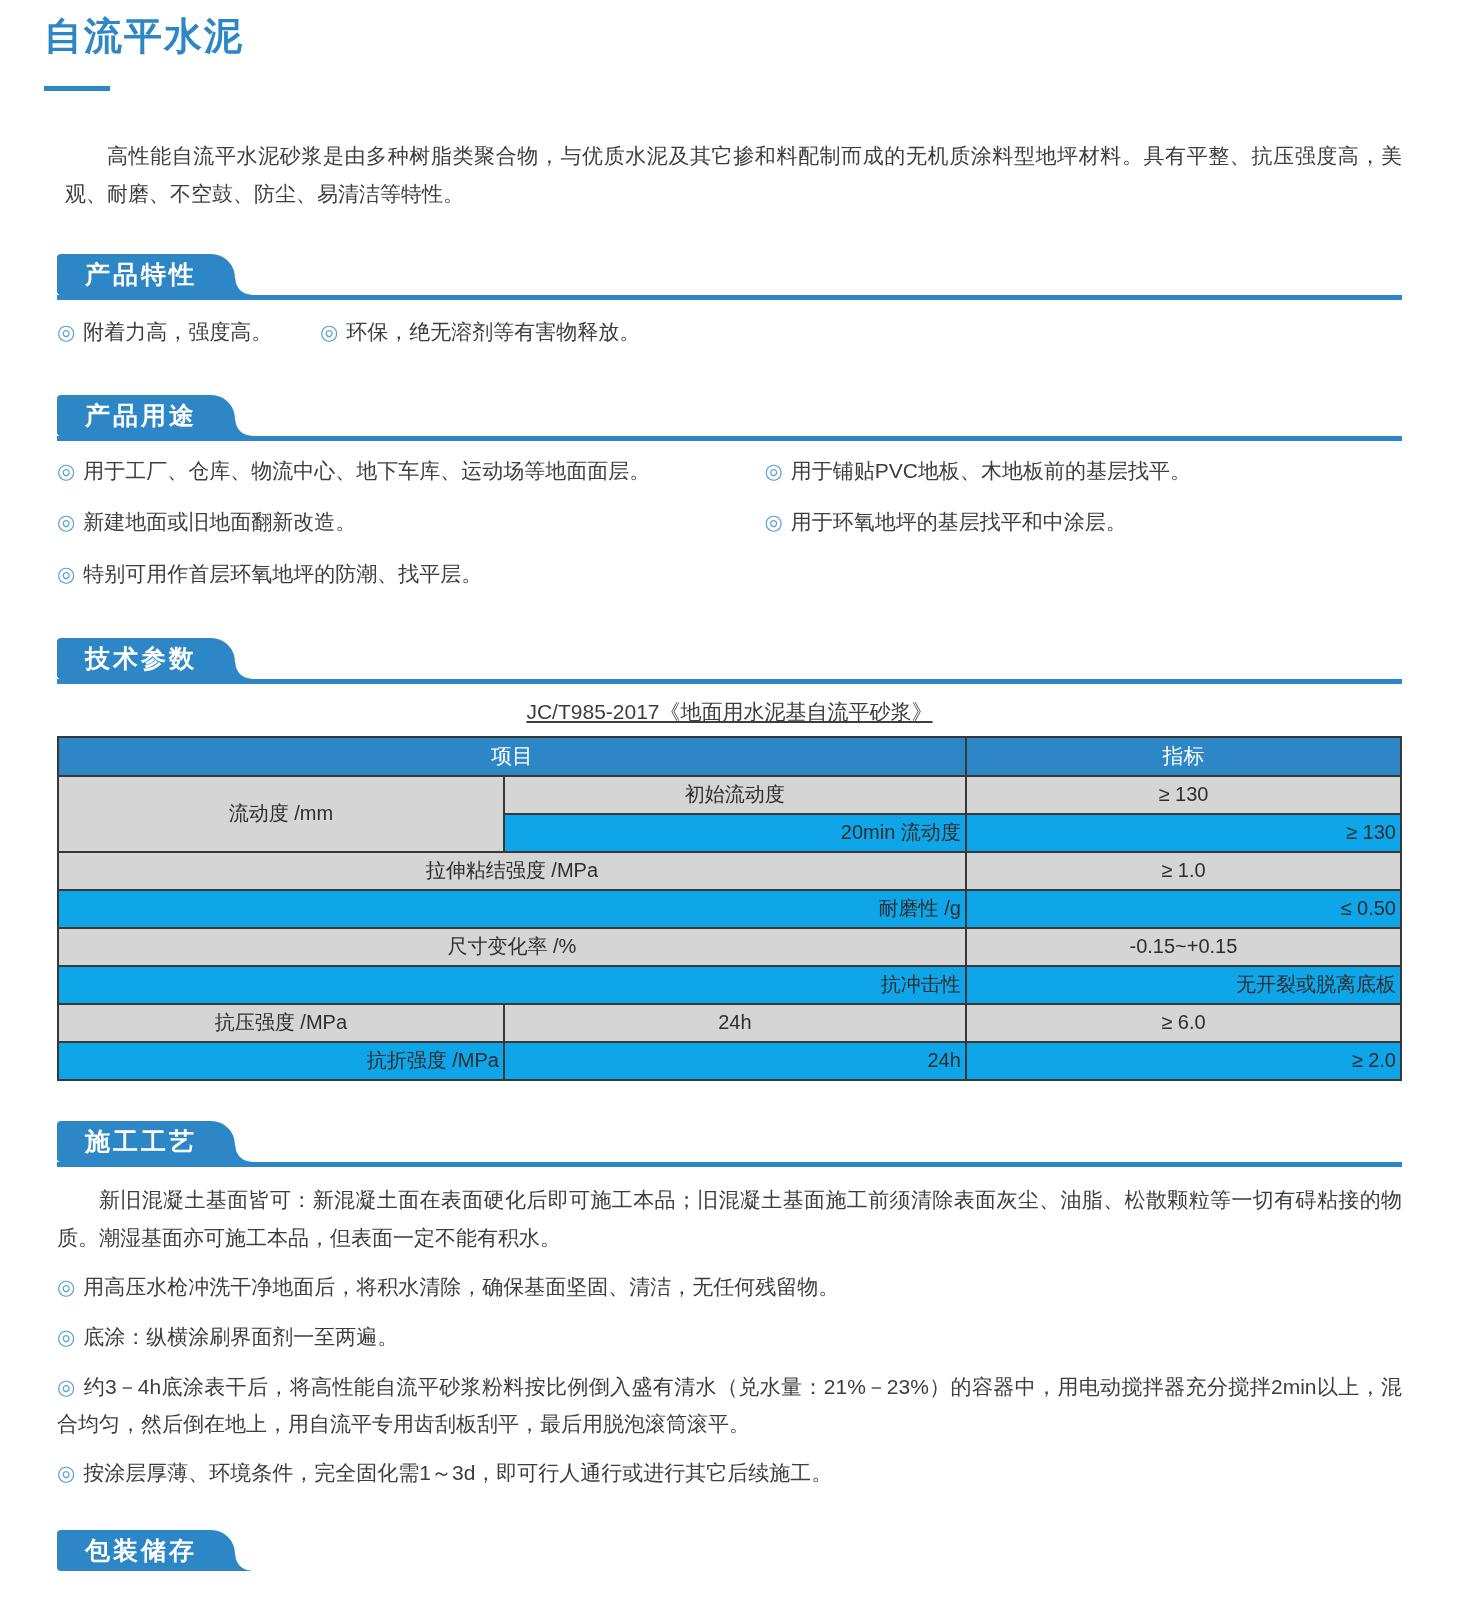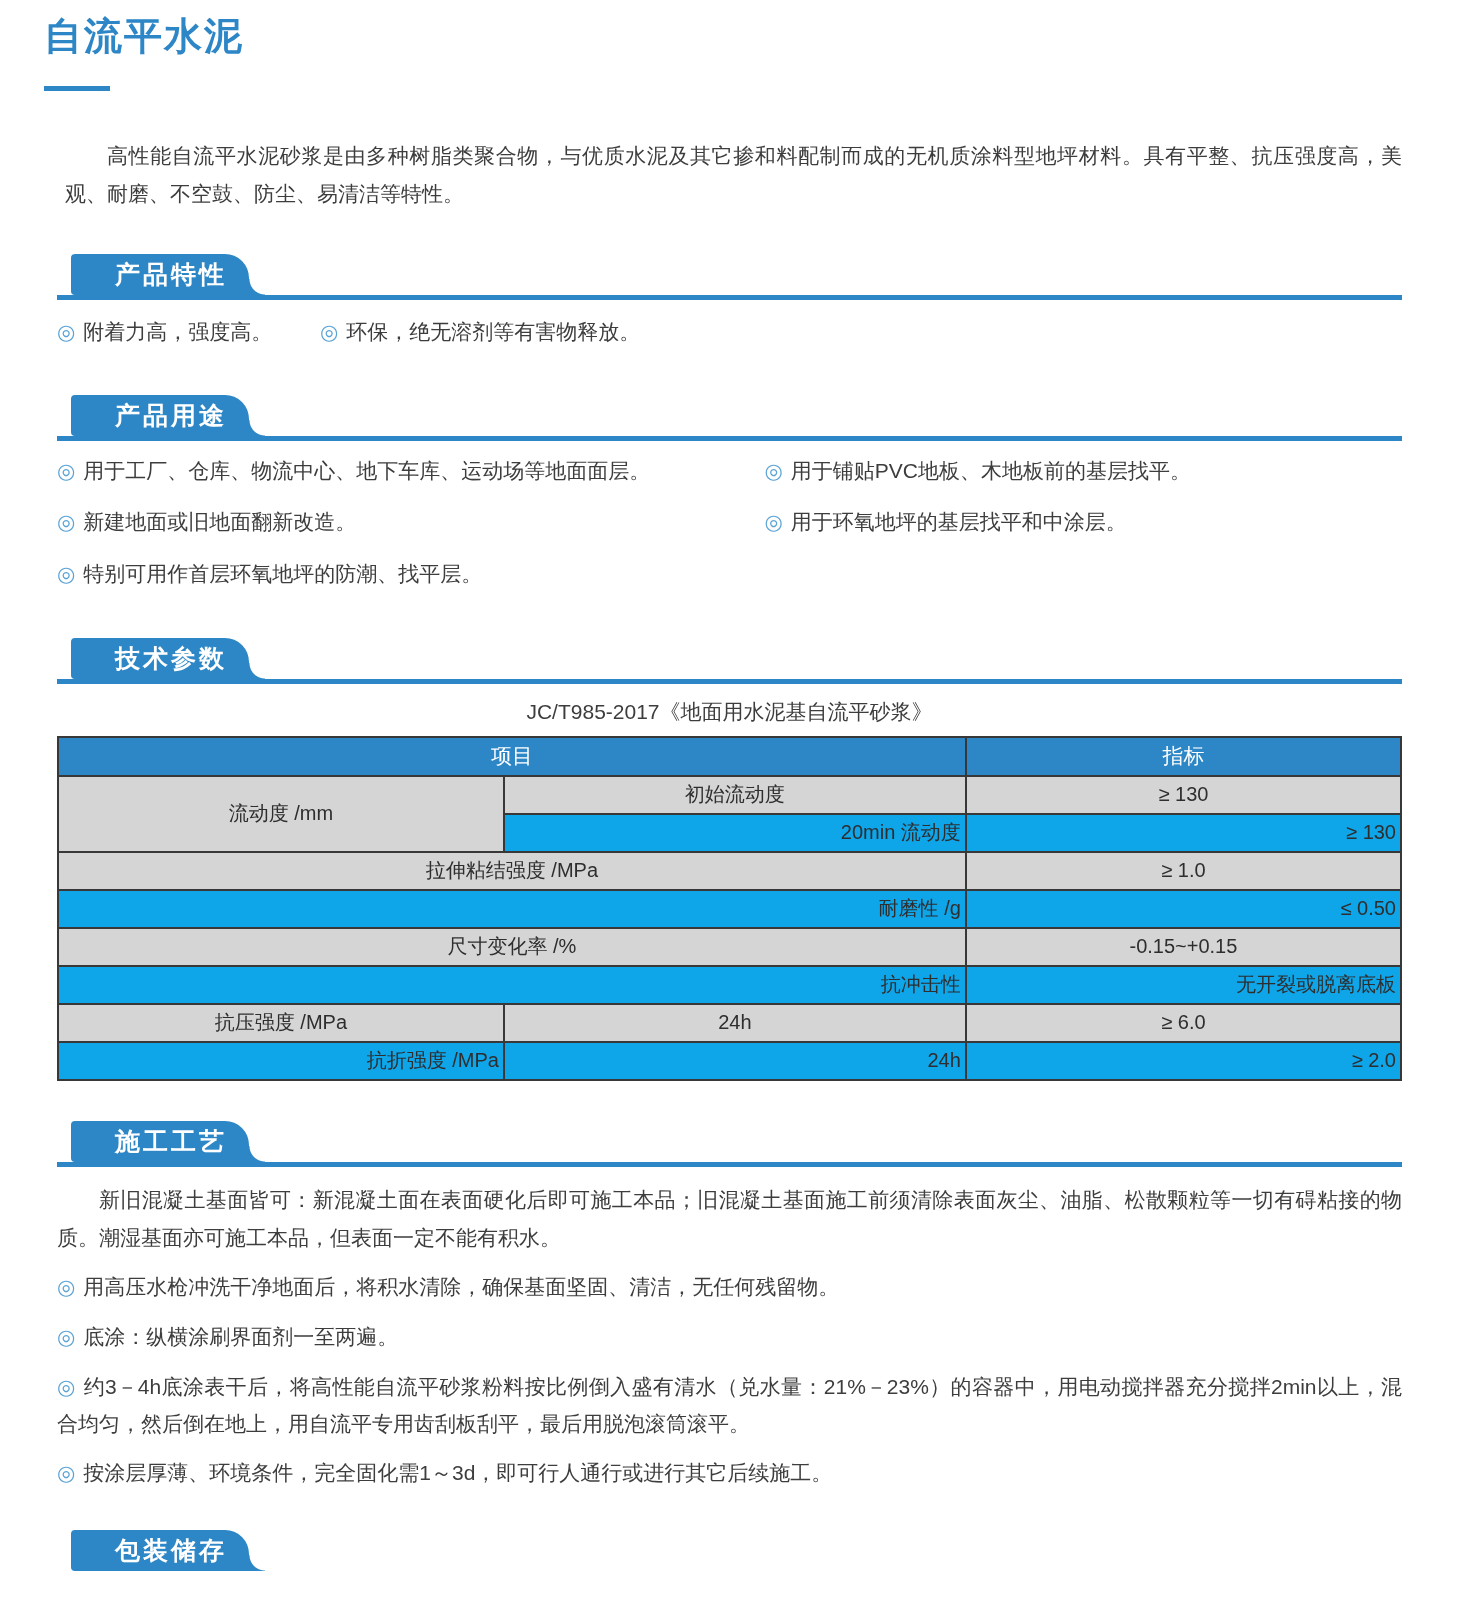--- a/index.html
+++ b/index.html
@@ -31,21 +31,21 @@
     text-align:justify;text-indent:2em;color:#3d3d3d;
   }
 
   
   .ribbon{position:relative;height:46px;}
   .ribbon .tab{
     position:absolute;left:0;top:0;bottom:5px;width:178px;
     background:#2d86c6;
     border-radius:4px 24px 0 4px;
     display:flex;align-items:center;
-    padding-left:44px;box-sizing:border-box;margin-left:14px;
+    padding-left:28px;box-sizing:border-box;
   }
   .ribbon .tab::after{
     content:"";position:absolute;left:100%;bottom:0;width:16px;height:16px;
     background:radial-gradient(circle at 100% 0, rgba(0,0,0,0) 15px, #2d86c6 16px);
   }
   .ribbon .tab-label{
     font-size:25px;font-weight:bold;color:#ffffff;letter-spacing:3px;
   }
   .ribbon .rule{
     position:absolute;left:0;right:0;bottom:0;height:5px;background:#2d86c6;
@@ -58,21 +58,21 @@
   .features-row .f1{width:263px;}
   .features-row .f2{width:365px;}
   .uses-cols{display:flex;margin-top:12px;}
   .uses-col-left{width:52.6%;}
   .uses-col-right{width:47.4%;}
   .uses-col-left .bullet, .uses-col-right .bullet{margin-bottom:15px;}
 
   
   .standard-line{
     margin:14px 0 10px 0;text-align:center;
-    font-size:21px;color:#3d3d3d;
+    font-size:21px;color:#3d3d3d;text-decoration:underline;
   }
   table.spec{
     width:100%;border-collapse:collapse;table-layout:fixed;
     font-size:20px;color:#2e2e2e;
   }
   table.spec th, table.spec td{
     border:2px solid #383838;
     text-align:center;vertical-align:middle;
     height:38px;padding:0 4px;box-sizing:border-box;
     font-weight:normal;

